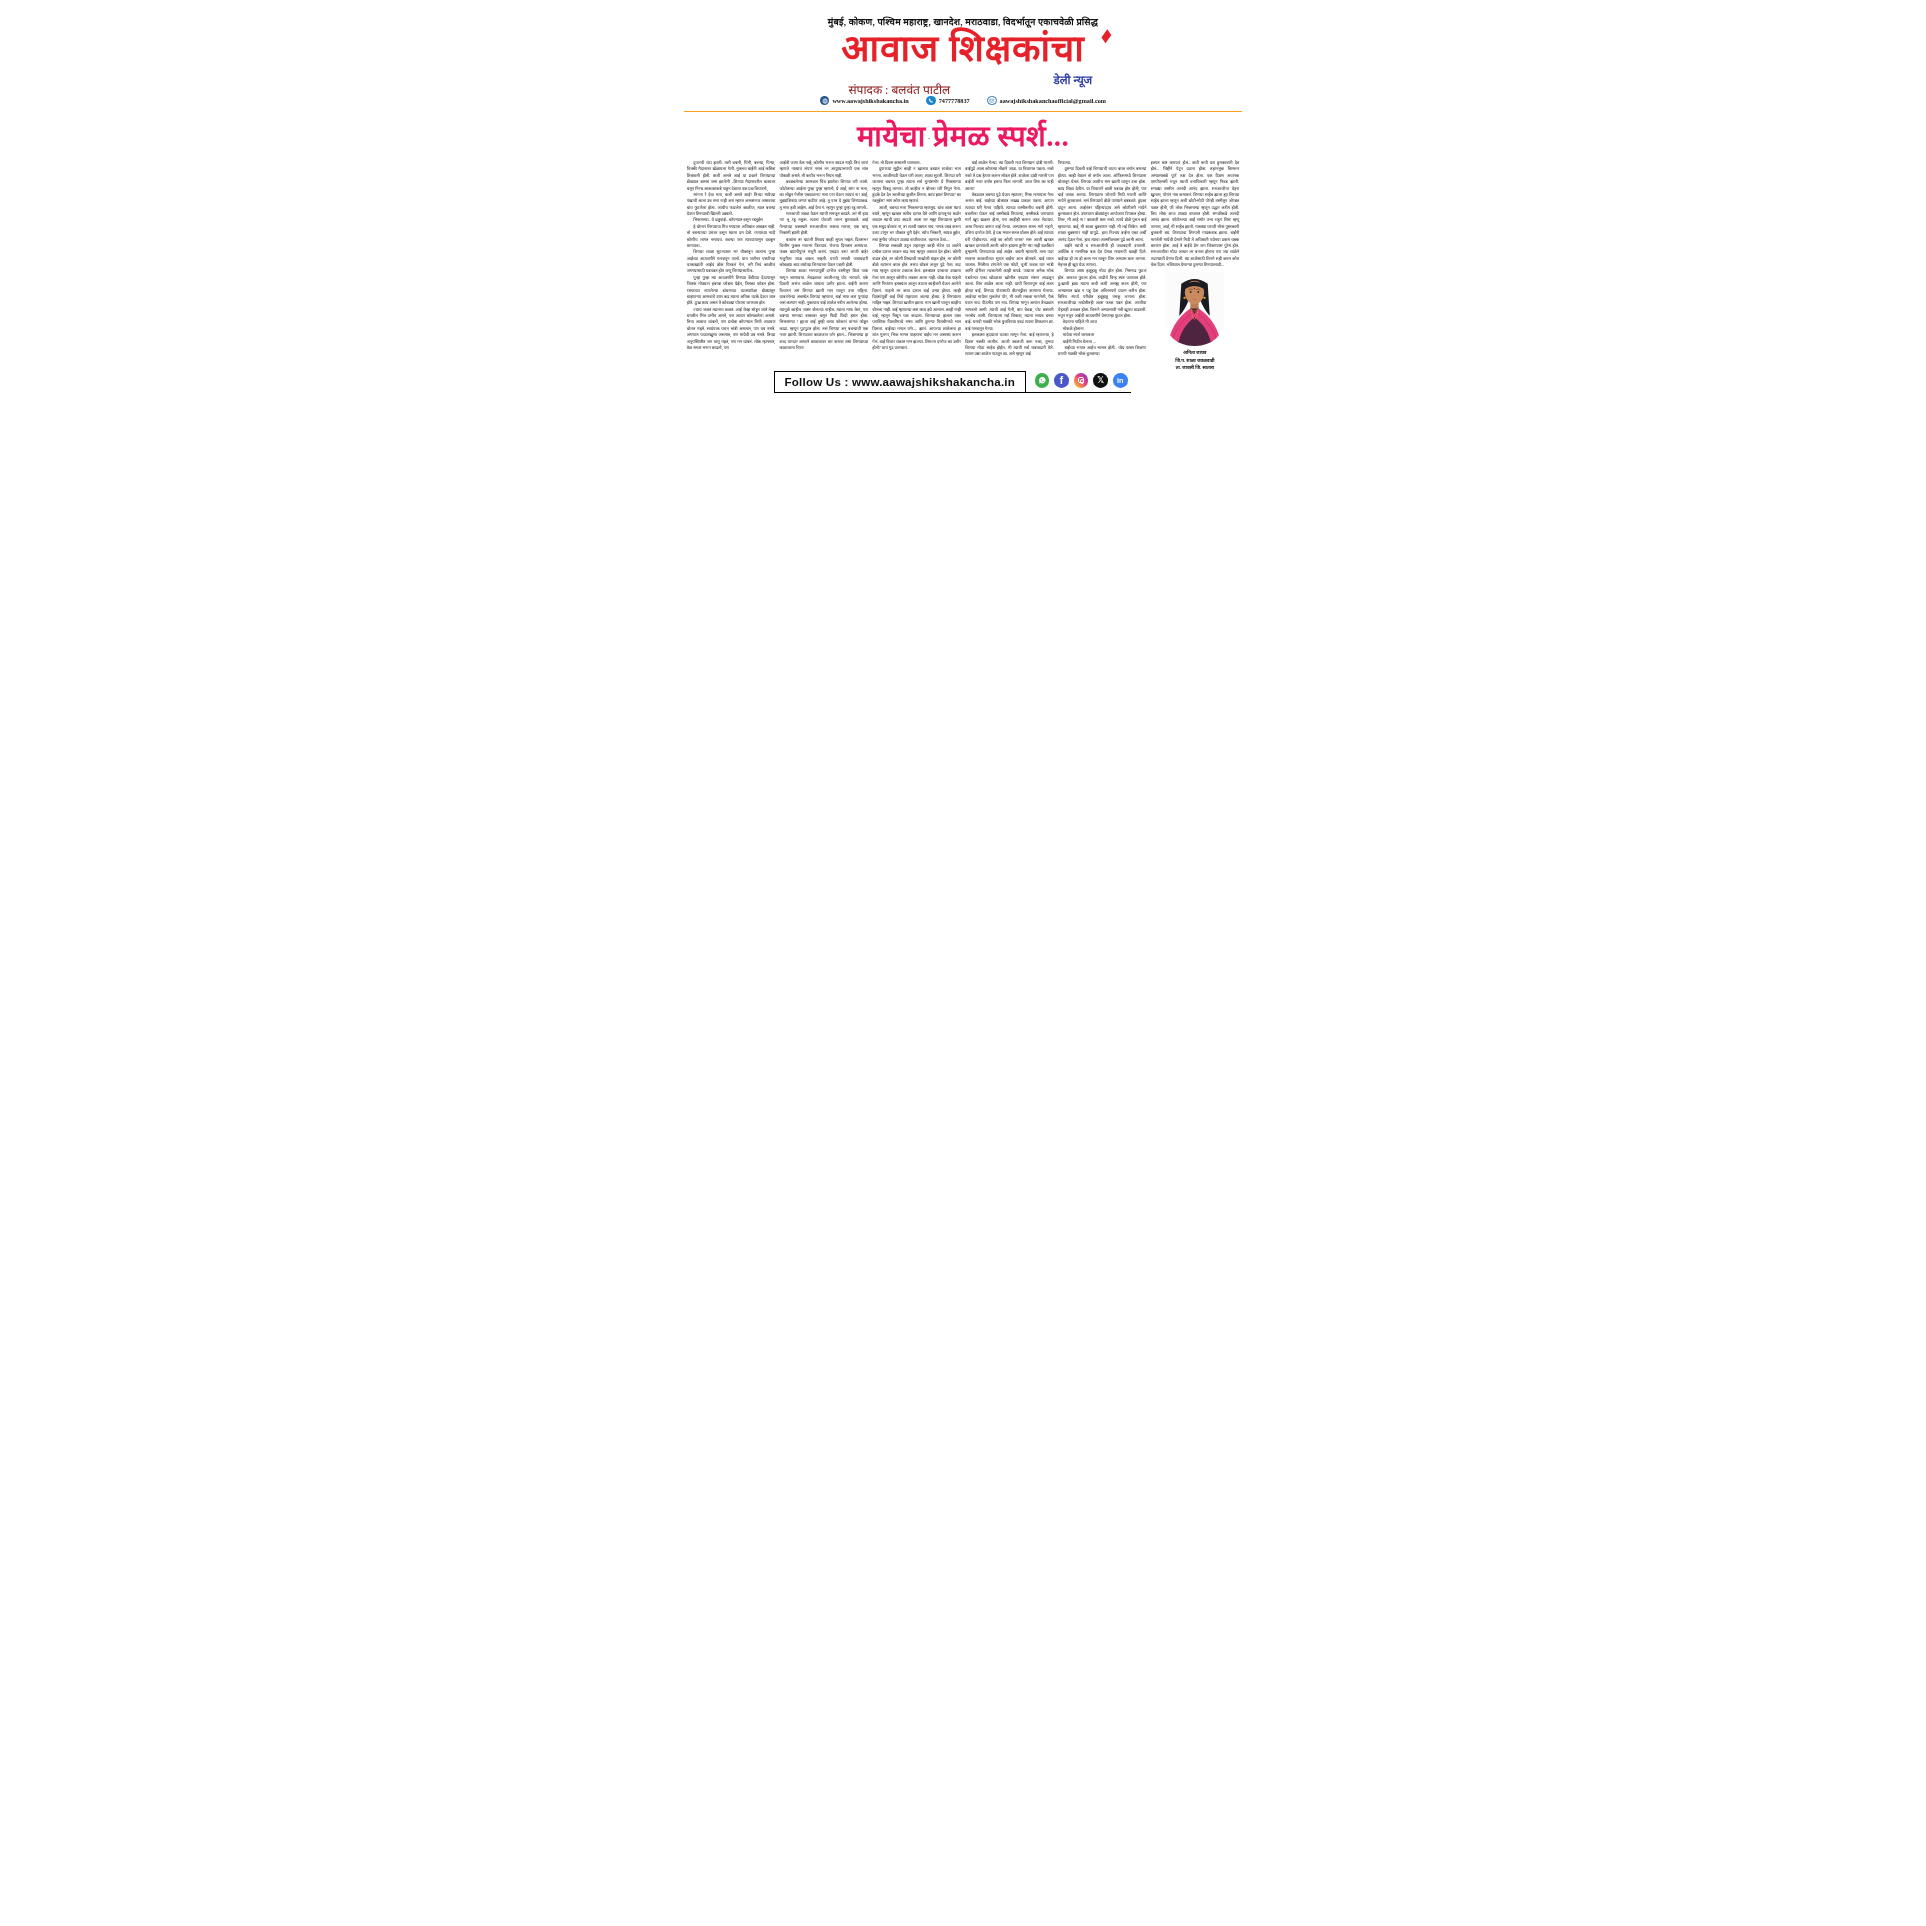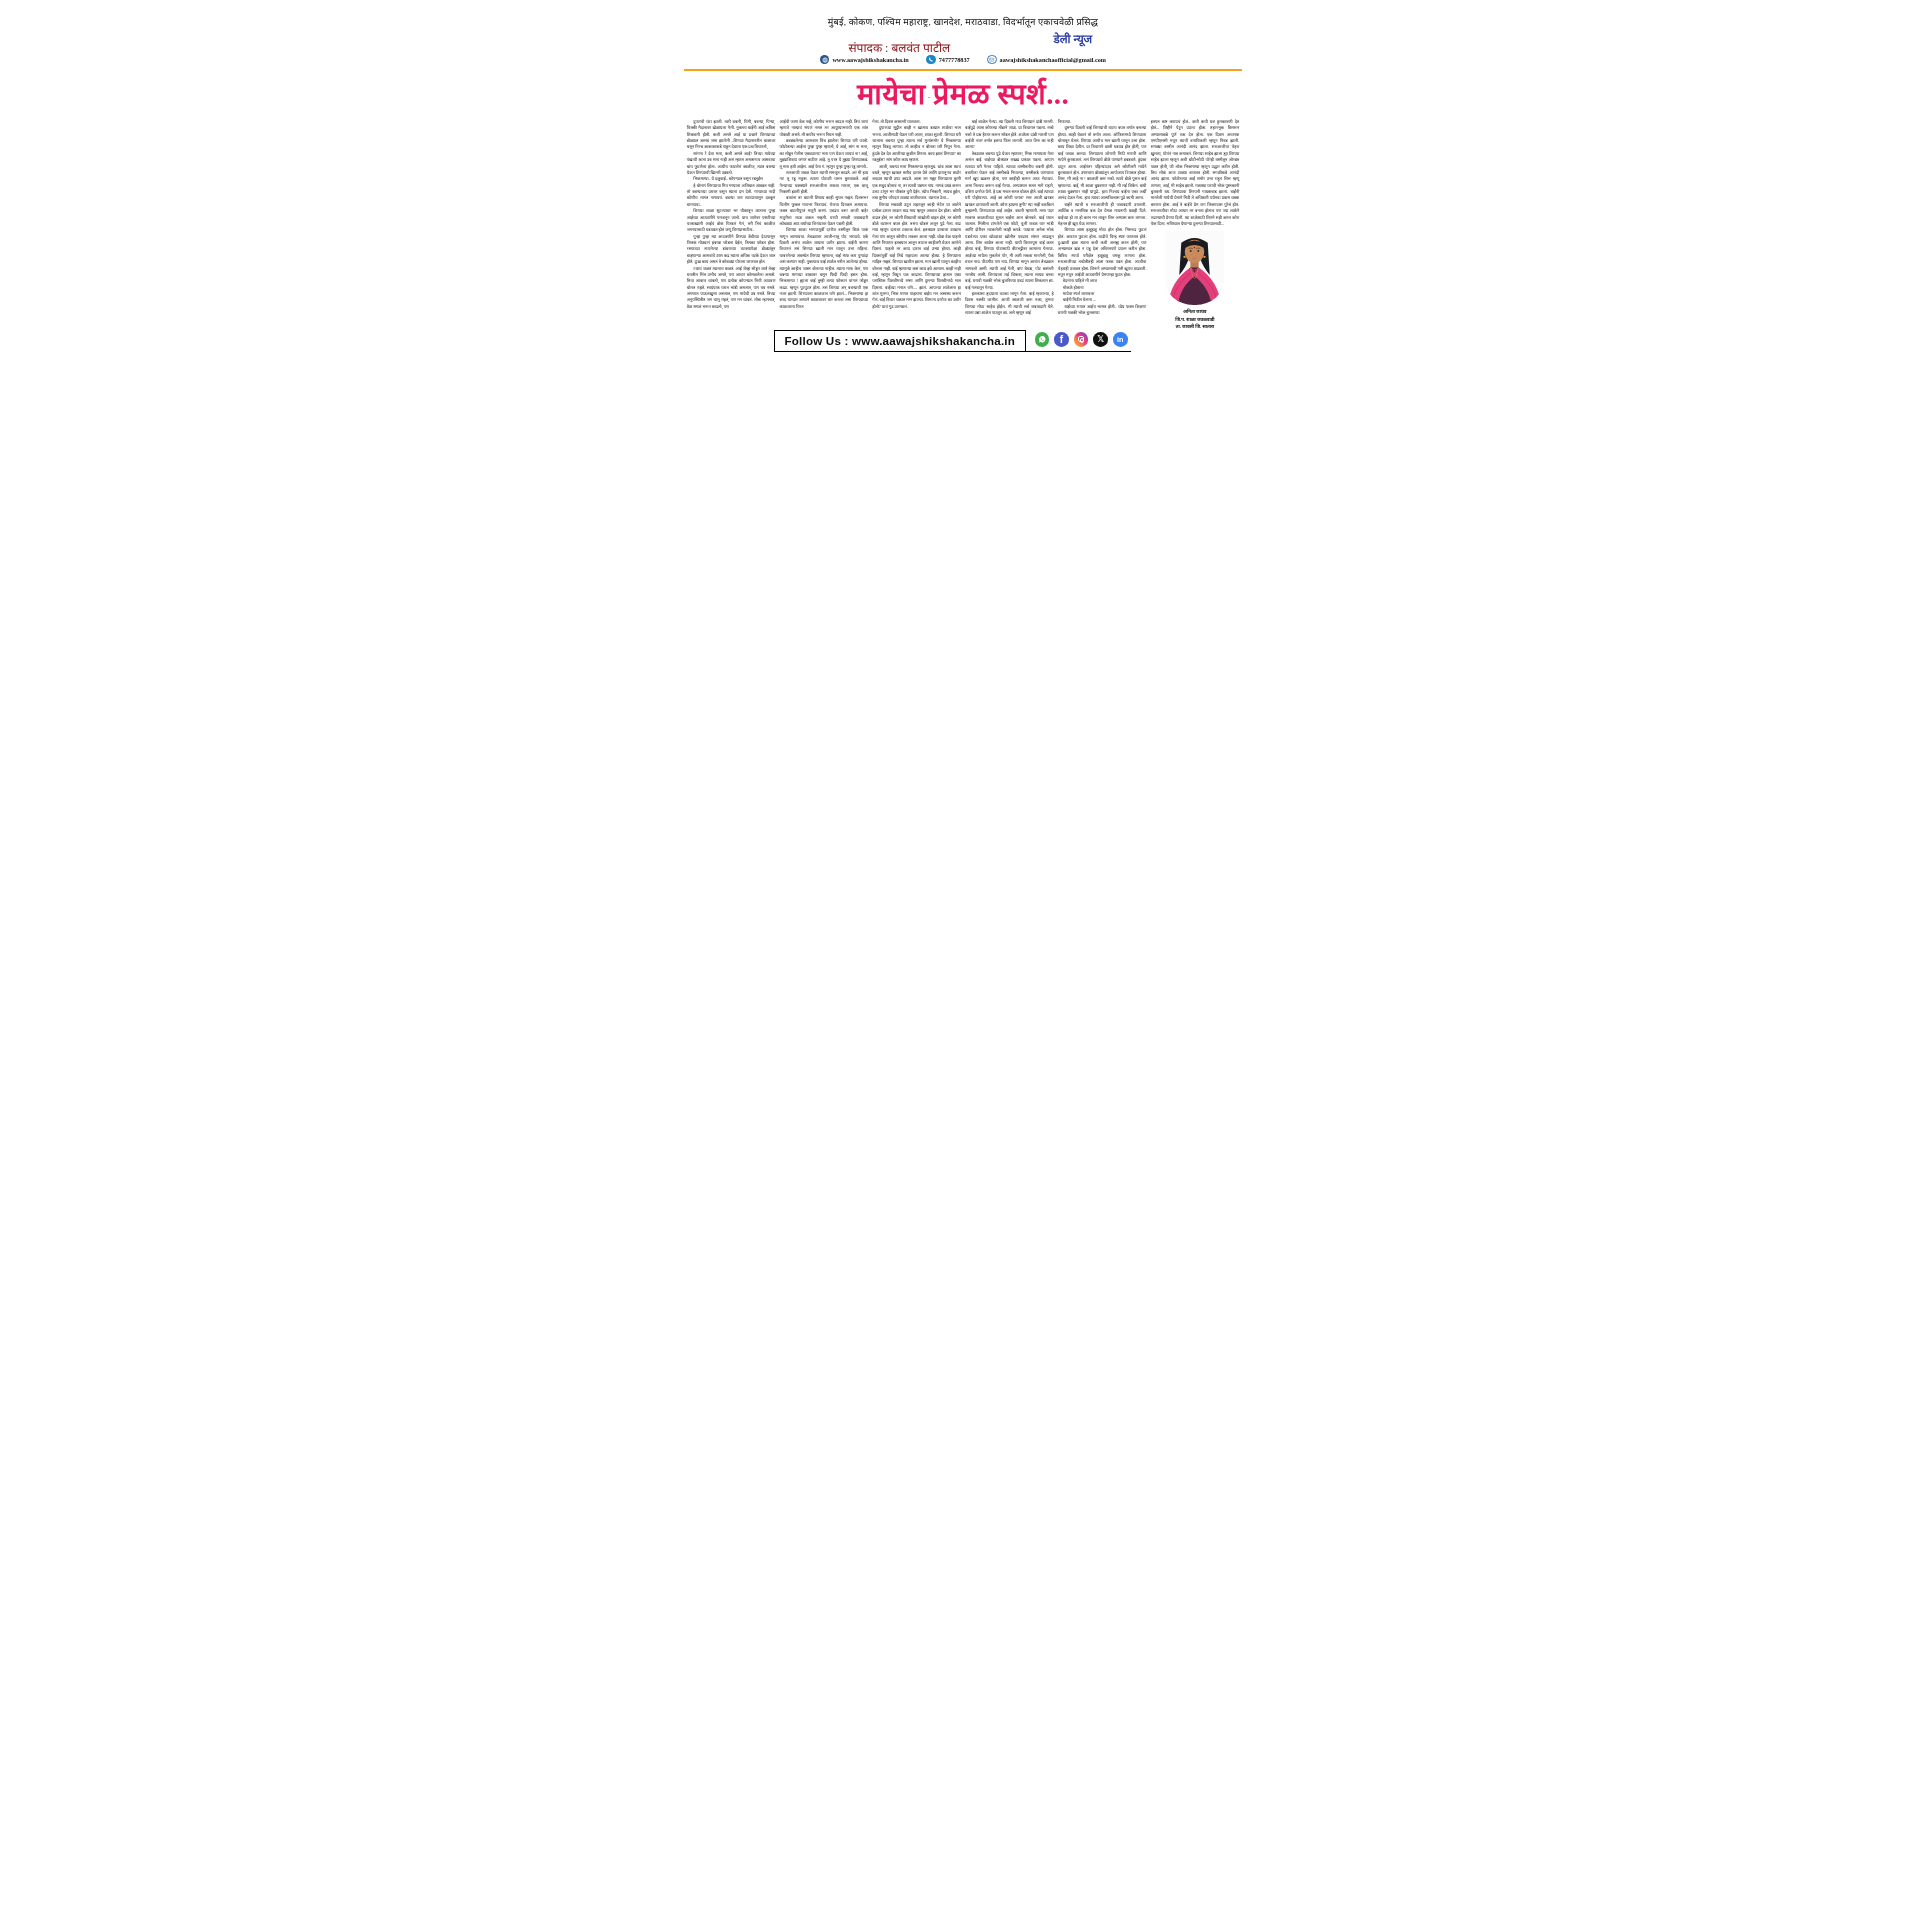--- a/index.html
+++ b/index.html
@@ -1,21 +1,21 @@
 <!DOCTYPE html>
 <html style="font-size:6.2px"><head>
 <meta charset="utf-8">
 <style>
   * { margin:0; padding:0; box-sizing:border-box; }
   html,body { background:#ffffff; }
   body { font-family:"Liberation Serif","DejaVu Serif",serif; color:#111; }
   .page { width:577px; margin:0 auto; background:#fff; padding-bottom:11.6px; }
 
   
-  .tagline { text-align:center; font-size:9.2px; font-weight:400; margin-top:14.6px; letter-spacing:0.2px; }
+  .tagline { text-align:center; font-size:9.2px; font-weight:700; margin-top:14.6px; letter-spacing:0.2px; }
   .masthead-wrap { position:relative; text-align:center; margin-top:2.3px; }
   .masthead { font-size:37px; font-weight:900; color:#e62129; line-height:1.05; letter-spacing:0.8px; display:inline-block; }
   .diamond { position:absolute; left:74.3%; top:0.8px; width:6.5px; height:10px; background:#e62129; transform:rotate(45deg) skew(10deg,10deg); }
   .subrow { position:relative; height:24px; margin-top:0.8px; }
   .editor { position:absolute; left:174px; top:11px; font-size:12px; font-weight:400; color:#8a1313; }
   .daily-news { position:absolute; left:379px; top:2.3px; font-size:11.6px; font-weight:700; color:#2f3fa5; }
   .contact-row { display:flex; justify-content:center; align-items:center; gap:17.7px; margin-top:1.5px; height:11.6px; }
   .contact-item { display:flex; align-items:center; gap:3.1px; font-size:6.2px; font-weight:700; }
   .cicon { width:9.2px; height:9.2px; border-radius:50%; display:inline-flex; align-items:center; justify-content:center; flex:0 0 auto; }
   .cicon svg { display:block; }
@@ -53,20 +53,24 @@
   .si-linkedin { background:#3b82f6; font-size:7.3px; }
 </style>
 </head>
 <body>
 
 <div class="page">
 
   <header>
     <div class="tagline">मुंबई, कोकण, पश्चिम महाराष्ट्र, खानदेश, मराठवाडा, विदर्भातून एकाचवेळी प्रसिद्ध</div>
 
+    <div class="masthead-wrap">
+      <h1 class="masthead">आवाज शिक्षकांचा</h1>
+      <span class="diamond"></span>
+    </div>
 
     <div class="subrow">
       <div class="editor">संपादक : बलवंत पाटील</div>
       <div class="daily-news">डेली न्यूज</div>
     </div>
 
     <div class="contact-row">
       <div class="contact-item">
         <span class="cicon ci-globe">
           <svg width="6.2" height="6.2" viewBox="0 0 16 16">

